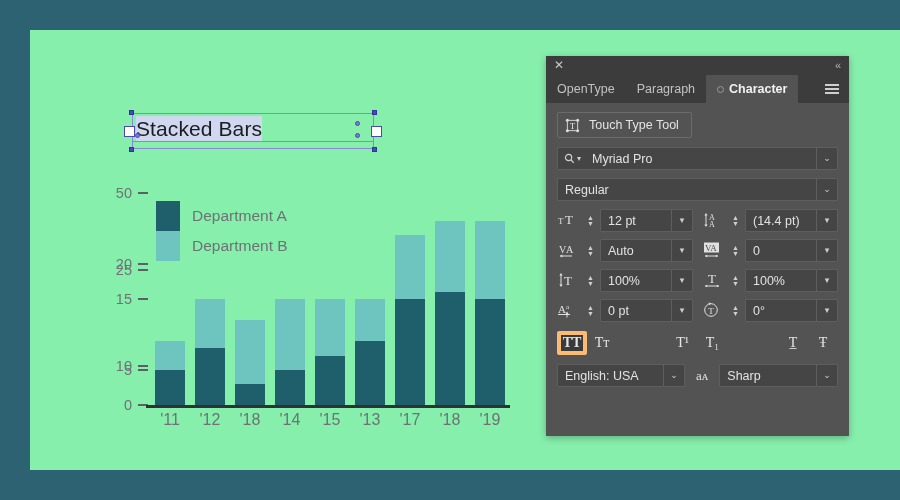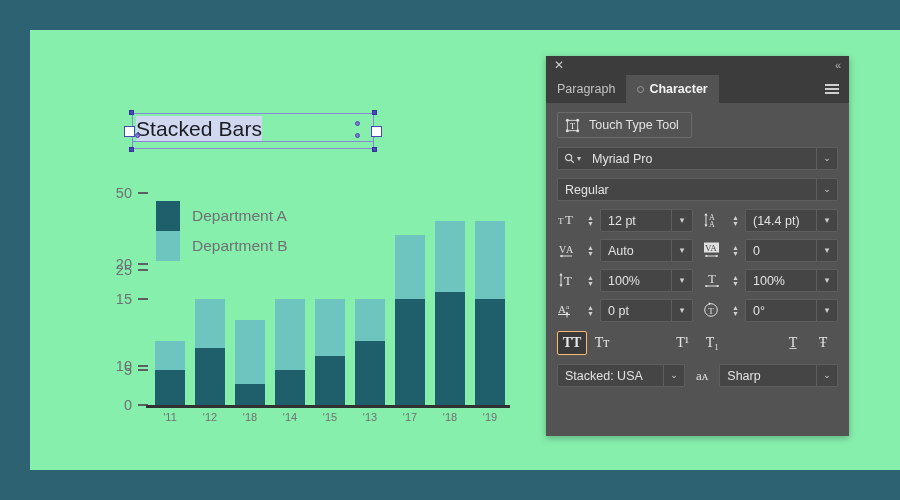--- a/index.html
+++ b/index.html
@@ -169,21 +169,21 @@
     position: absolute;
     left: 50px;
     top: 218px;
     width: 360px;
     display: flex;
   }
   .xlab {
     flex: 1 1 0;
     text-align: center;
     color: #6f7174;
-    font-size: 11px;
+    font-size: 16px;
   }
 
   
   #legend {
     position: absolute;
     left: 56px;
     top: 8px;
     display: flex;
     flex-direction: column;
   }
@@ -385,21 +385,21 @@
     align-items: center;
     justify-content: center;
     color: #e6e6e6;
     font-size: 14px;
     cursor: pointer;
     border-radius: 2px;
     font-family: "Liberation Serif", serif;
   }
   .sbtn.active {
     background: #3a3a3a;
-    border: 1px solid #fdba74;
+    border: 4px solid #fdba74;
     box-sizing: border-box;
   }
   .sp { flex: 1 1 auto; }
 
   #bottom-row {
     display: flex;
     align-items: center;
     gap: 9px;
   }
   #lang-field { width: 128px; }
@@ -556,20 +556,23 @@
 
   <div id="char-panel">
 
     <div id="panel-titlebar">
       <div id="panel-close">✕</div>
       <div id="panel-collapse">«</div>
     </div>
 
     <div id="tabbar">
       <div class="tab">
+        <span>OpenType</span>
+      </div>
+      <div class="tab">
         <span>Paragraph</span>
       </div>
       <div class="tab active">
         <span class="tab-dot"></span>
         <span>Character</span>
       </div>
       <div id="tab-menu">
         <span class="bars">
             <i></i>
             <i></i>
@@ -765,21 +768,21 @@
           <span>T̲</span>
         </div>
         <div class="sbtn">
           <span>Ŧ</span>
         </div>
       </div>
 
       
       <div id="bottom-row">
         <div class="field" id="lang-field">
-          <span class="fval">Stacked: USA</span>
+          <span class="fval">English: USA</span>
           <span class="caret">⌄</span>
         </div>
         <span id="aa-glyph">aᴀ</span>
         <div class="field" id="aa-field">
           <span class="fval">Sharp</span>
           <span class="caret">⌄</span>
         </div>
       </div>
 
     </div>

